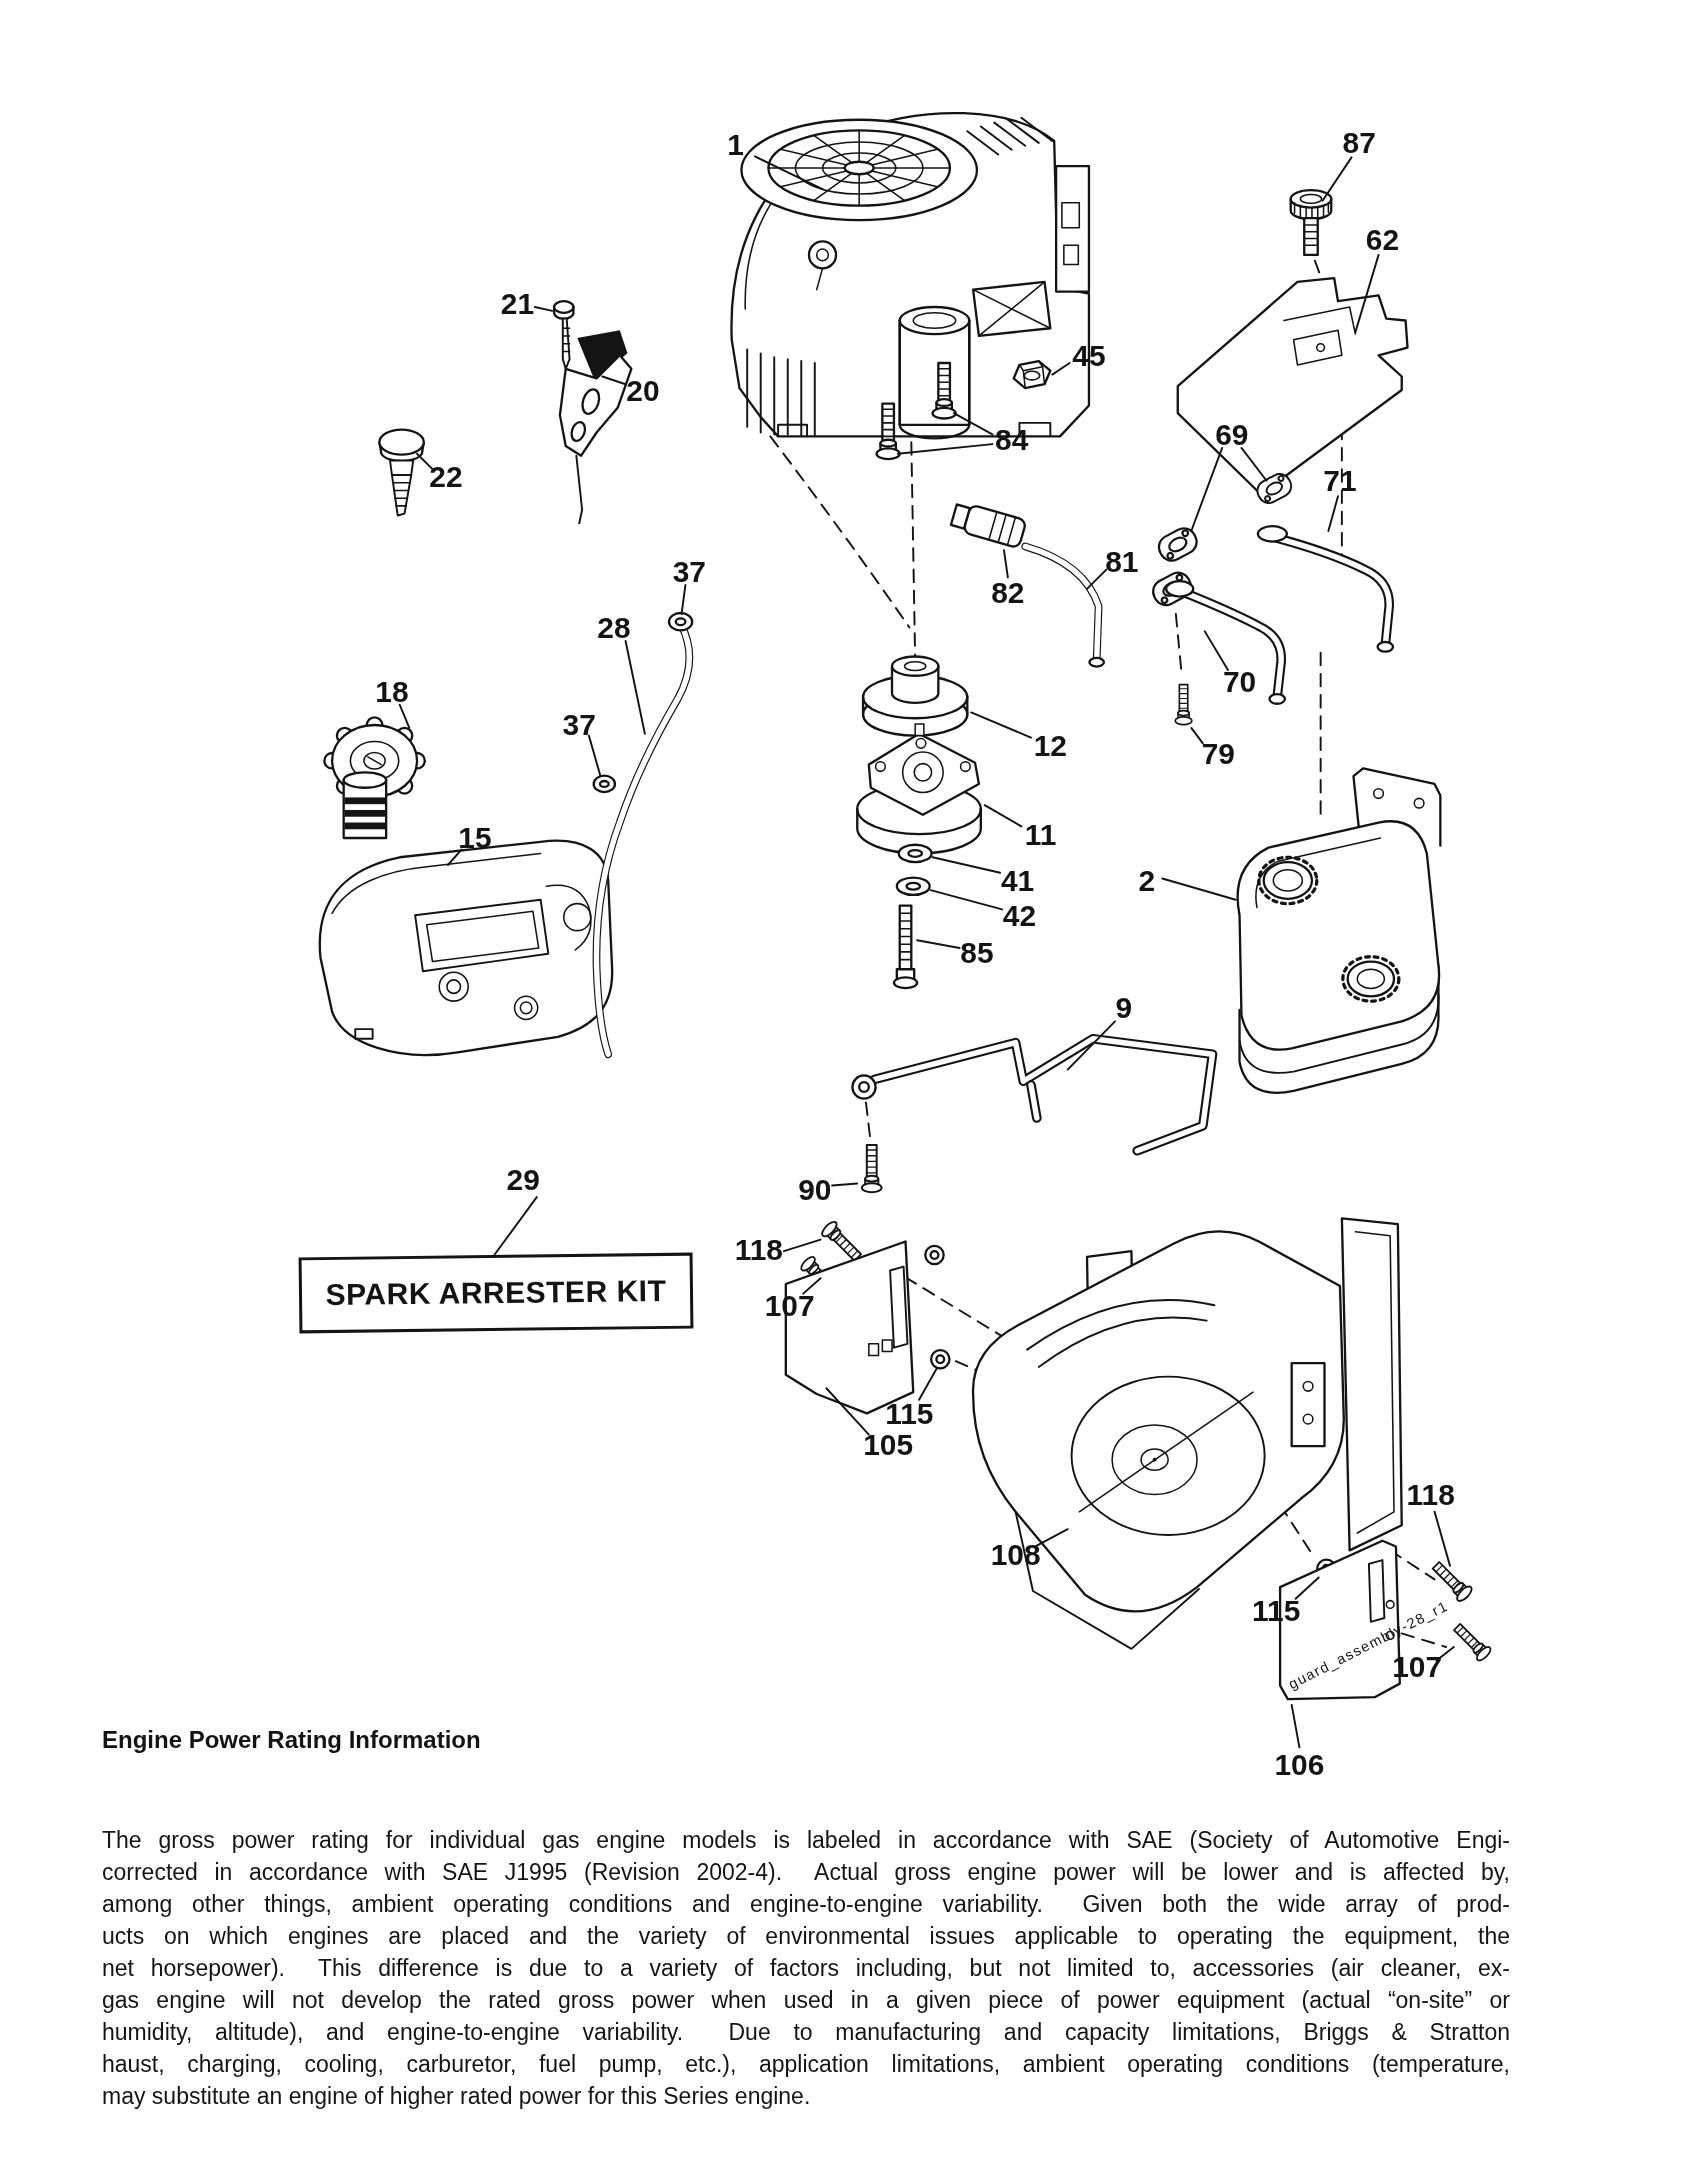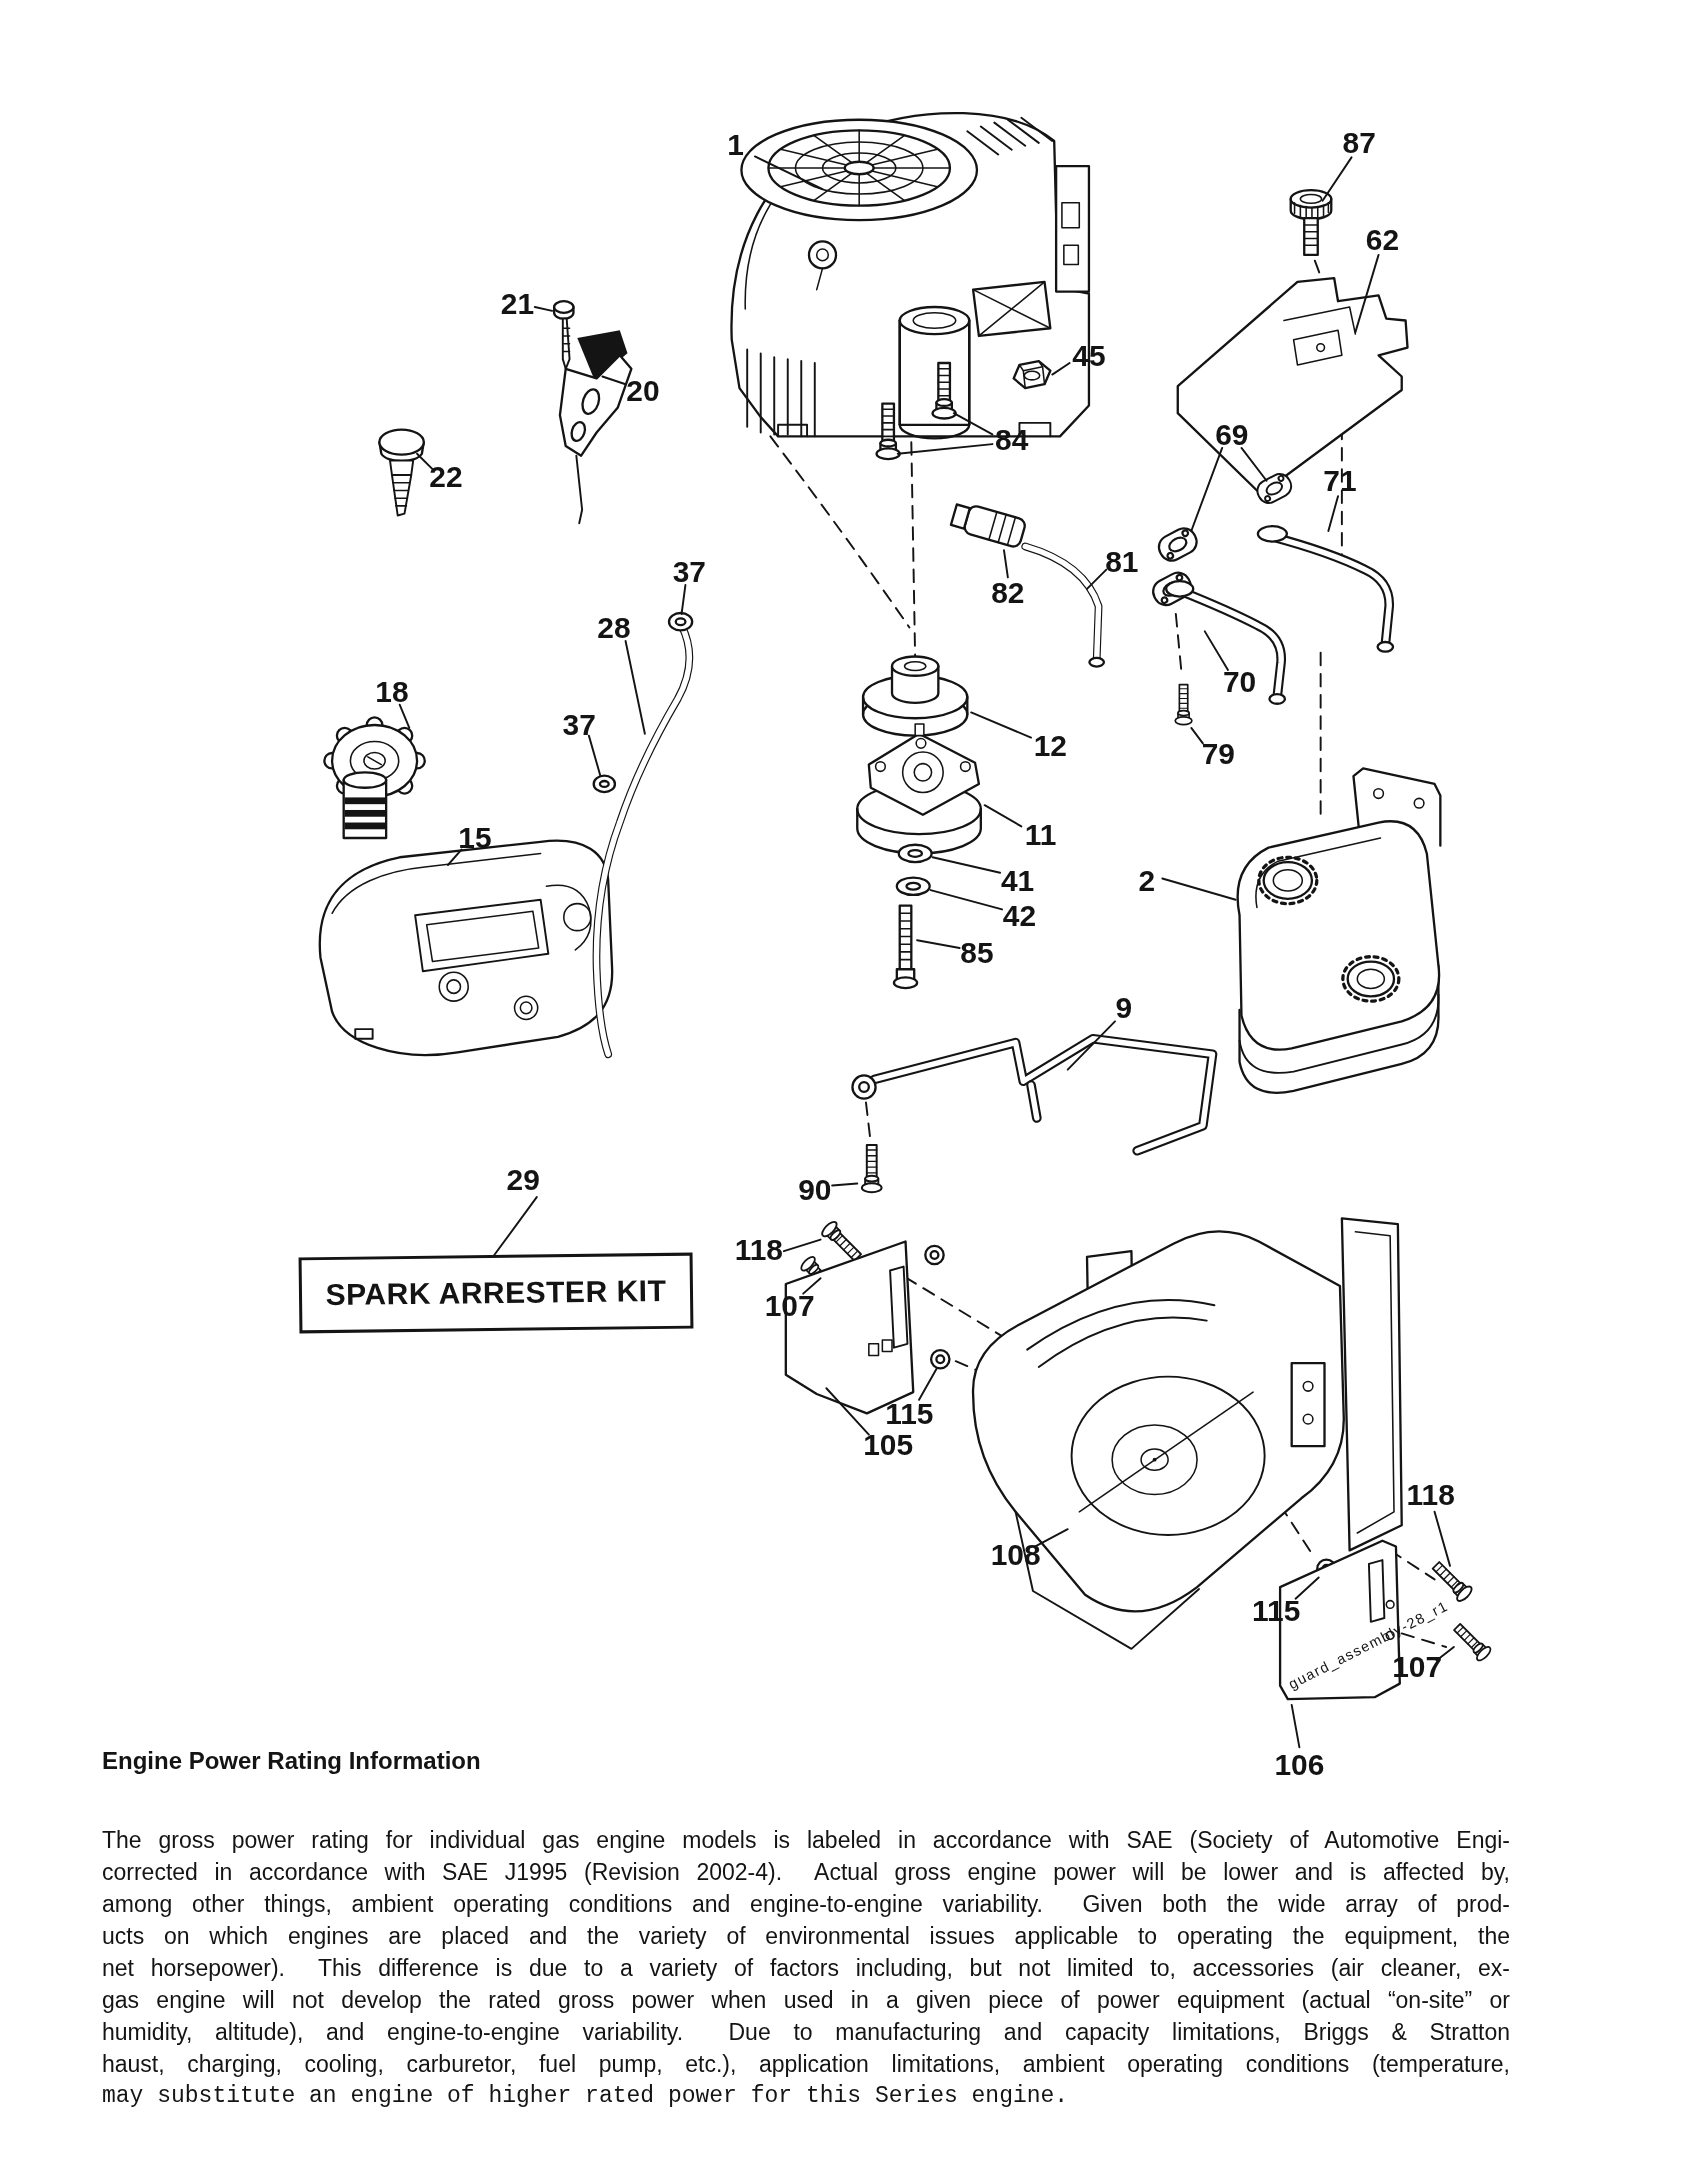--- a/index.html
+++ b/index.html
@@ -21,25 +21,25 @@
   #diagram-svg .teeth{stroke-dasharray:4 5;stroke-width:3.4;}
   #diagram-svg .leader{stroke:#141414;stroke-width:2;}
   #diagram-svg text{stroke:none;}
   #diagram-svg .callout{font-family:"Liberation Sans",sans-serif;font-weight:bold;font-size:31px;
       fill:#141414;text-anchor:middle;dominant-baseline:central;}
   #diagram-svg .plate-text{font-family:"Liberation Sans",sans-serif;font-size:15px;fill:#141414;letter-spacing:1.5px;}
   .spark-box{position:absolute;left:299px;top:1255px;width:388px;height:70px;
       border:3.4px solid #141414;display:flex;align-items:center;justify-content:center;
       transform:rotate(-0.7deg);background:#fff;z-index:3;}
   .spark-box span{font-weight:bold;font-size:30px;letter-spacing:0.5px;white-space:nowrap;}
-  .info-heading{position:absolute;left:102px;top:1726px;font-weight:bold;font-size:24px;z-index:3;margin-top:21px;}
+  .info-heading{position:absolute;left:102px;top:1726px;font-weight:bold;font-size:24px;z-index:3;}
   .info-lines{position:absolute;left:102px;top:1790px;width:1408px;z-index:3;margin-top:34px;}
   .tline{font-size:23px;line-height:32px;white-space:pre-wrap;
       text-align:justify;text-align-last:justify;}
-  .tline.last{text-align:left;text-align-last:left;font-family:Liberation Mono, monospace;}
+  .tline.last{text-align:left;text-align-last:left;}
 </style>
 </head>
 <body>
 
 <div class="page">
 
   <svg id="diagram-svg" width="1701" height="2176" viewBox="0 0 1762 2254">
     <defs>
       <g id="bolt">
         <rect x="-6" y="-54" width="12" height="44" class="w"></rect>

